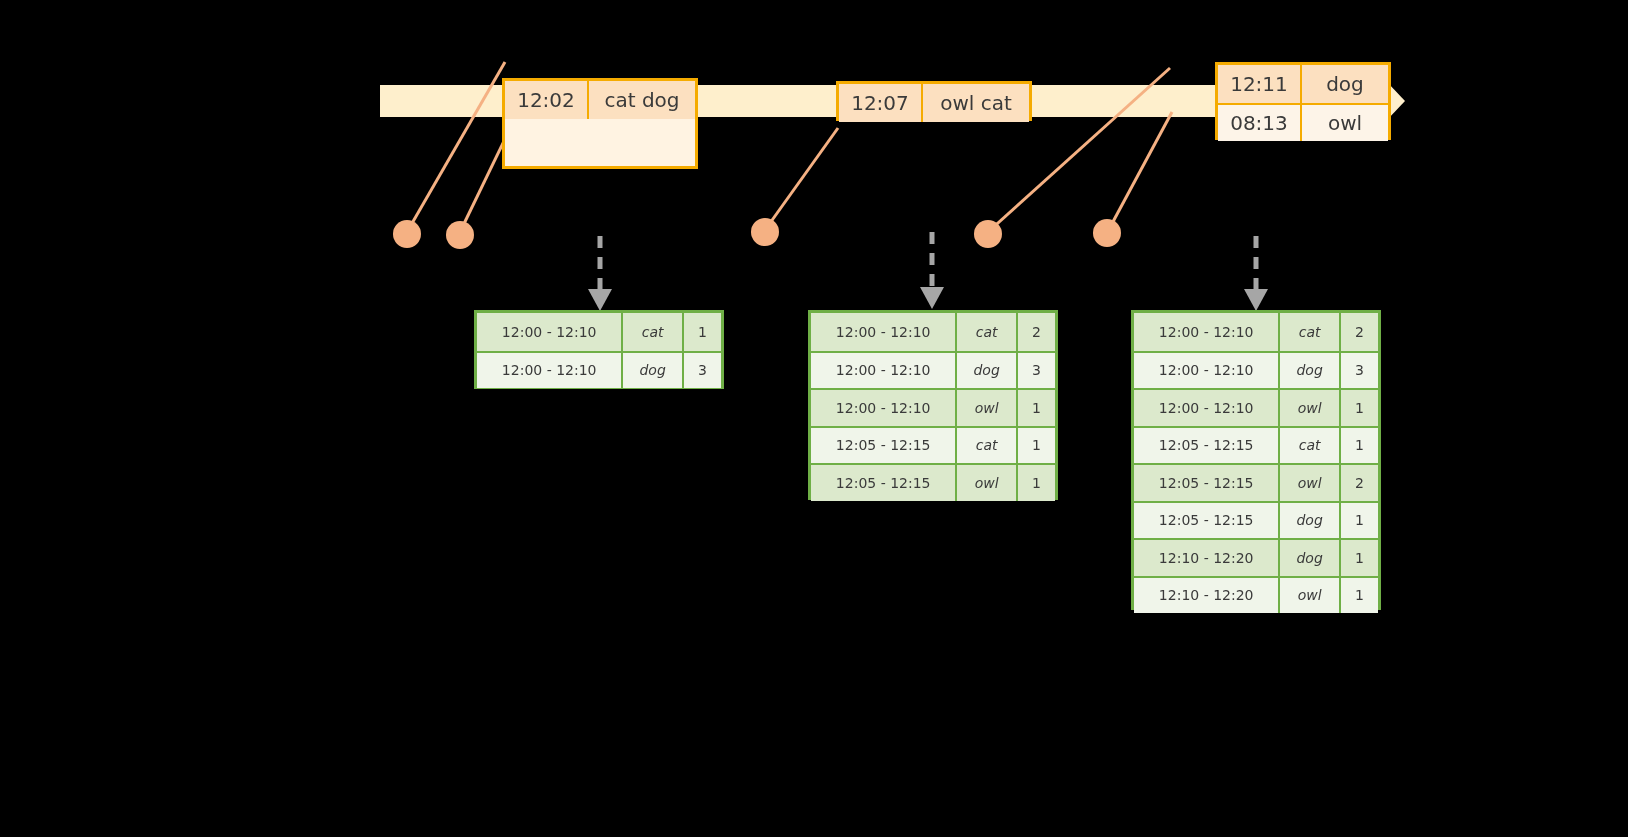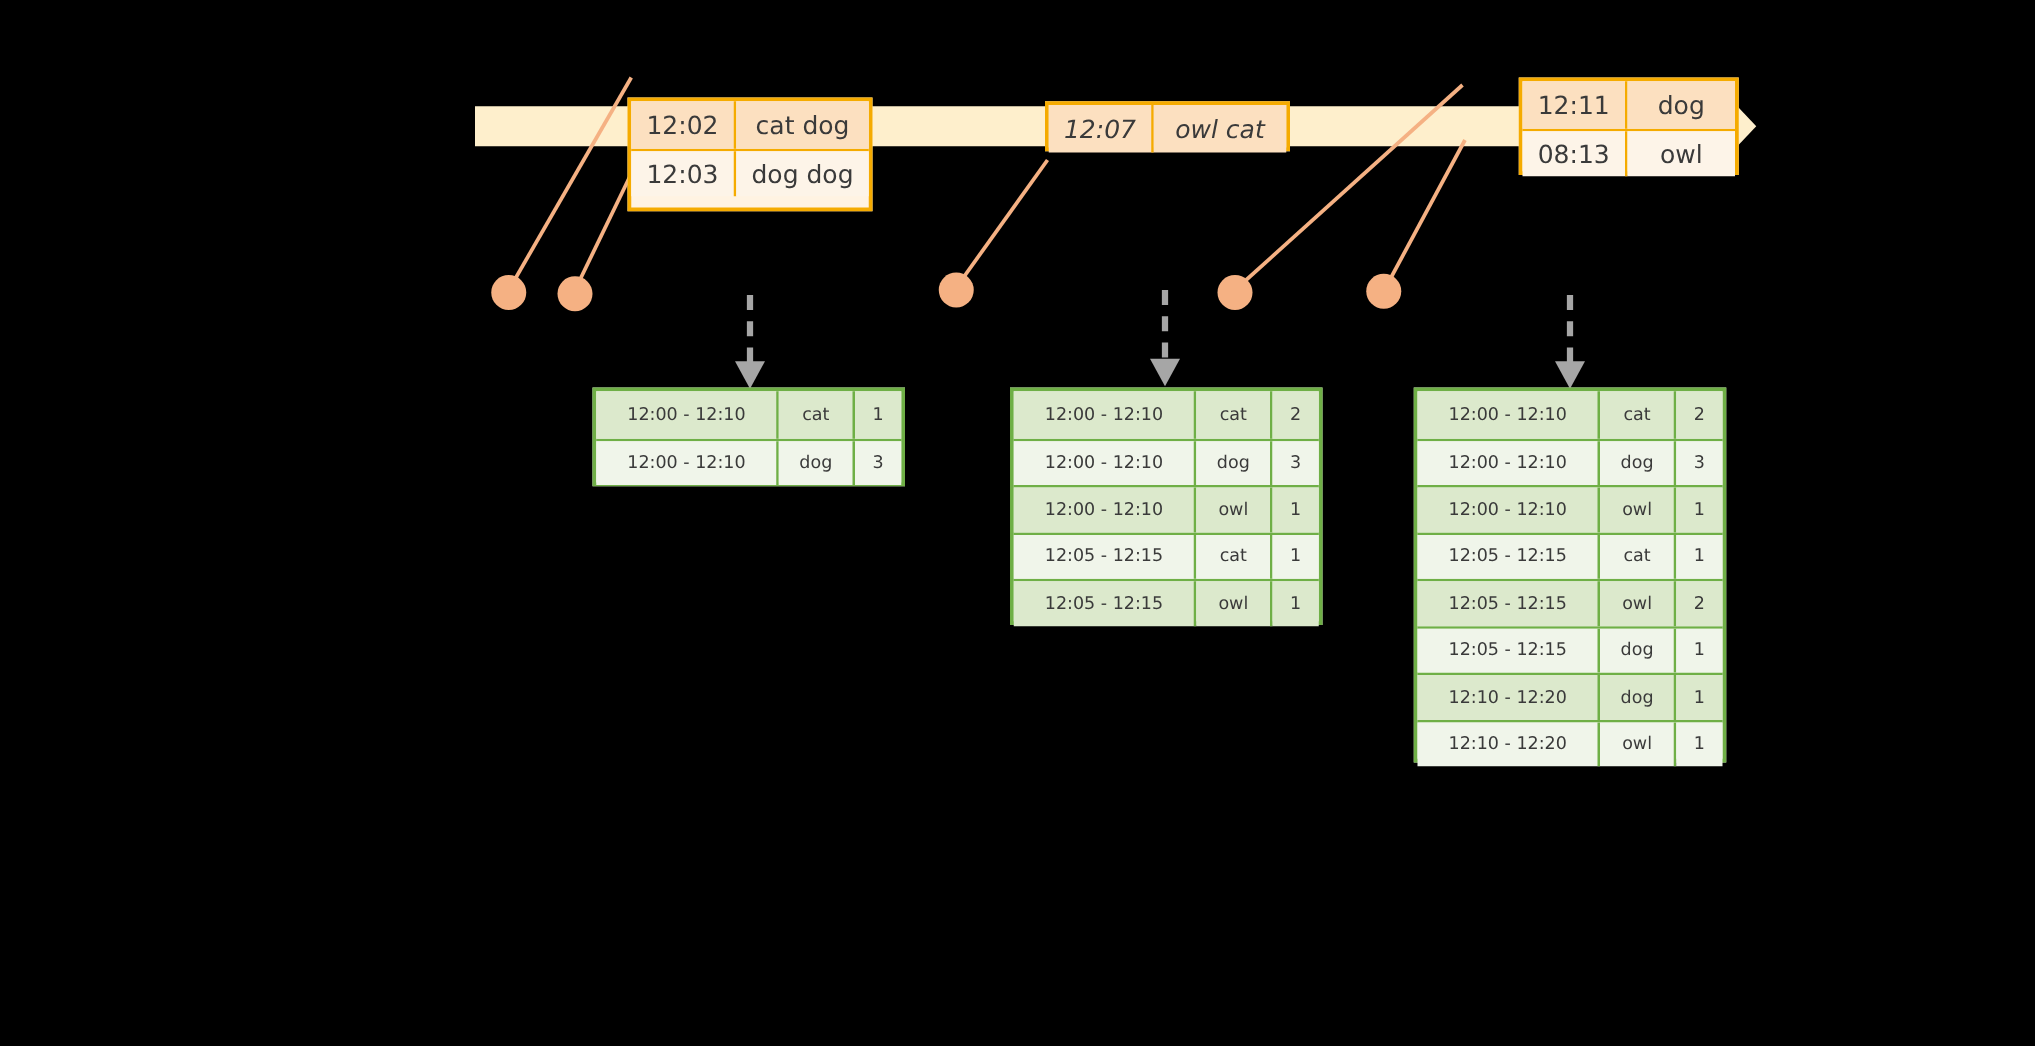--- a/index.html
+++ b/index.html
@@ -21,21 +21,21 @@
 
   
   .res-table{position:absolute;border:3px solid #6FAF46;box-sizing:border-box;
              background:#EEF4E6;}
   .res-row{display:flex;height:37.5px;box-sizing:border-box;}
   .res-row + .res-row{border-top:2px solid #6FAF46;}
   .res-cell{display:flex;align-items:center;justify-content:center;
             font-size:14px;color:#3a3a3a;box-sizing:border-box;background:#F0F5EA;}
   .res-row.shade .res-cell{background:#DCE9CC;}
   .res-cell.win{width:150px;border-right:2px solid #6FAF46;}
-  .res-cell.key{width:62px;border-right:2px solid #6FAF46;}
+  .res-cell.key{width:62px;border-right:2px solid #6FAF46;font-style:italic;}
   .res-cell.cnt{width:38px;}
 </style>
 </head>
 <body>
 
 <div id="stage">
 
   <svg class="layer" viewBox="0 0 1628 837">
 
     <g>
@@ -69,27 +69,23 @@
       <polygon points="920,287 944,287 932,309"></polygon>
       <polygon points="1244,289 1268,289 1256,311"></polygon>
     </g>
   </svg>
 
   <div class="evt-box" style="left:502px;top:78px;width:196px;height:91px;">
     <div class="evt-row shade">
       <div class="evt-cell time">12:02</div>
       <div class="evt-cell val">cat dog</div>
     </div>
-    <div class="evt-row">
-      <div class="evt-cell time">12:03</div>
-      <div class="evt-cell val">dog dog</div>
-    </div>
   </div>
 
-  <div class="evt-box" style="left:836px;top:81px;width:196px;height:40px;font-style:italic;">
+  <div class="evt-box" style="left:836px;top:81px;width:196px;height:40px;">
     <div class="evt-row shade">
       <div class="evt-cell time">12:07</div>
       <div class="evt-cell val">owl cat</div>
     </div>
   </div>
 
   <div class="evt-box" style="left:1168px;top:62px;width:176px;height:78px;margin-left:47px;">
     <div class="evt-row shade">
       <div class="evt-cell time">12:11</div>
       <div class="evt-cell val">dog</div>

